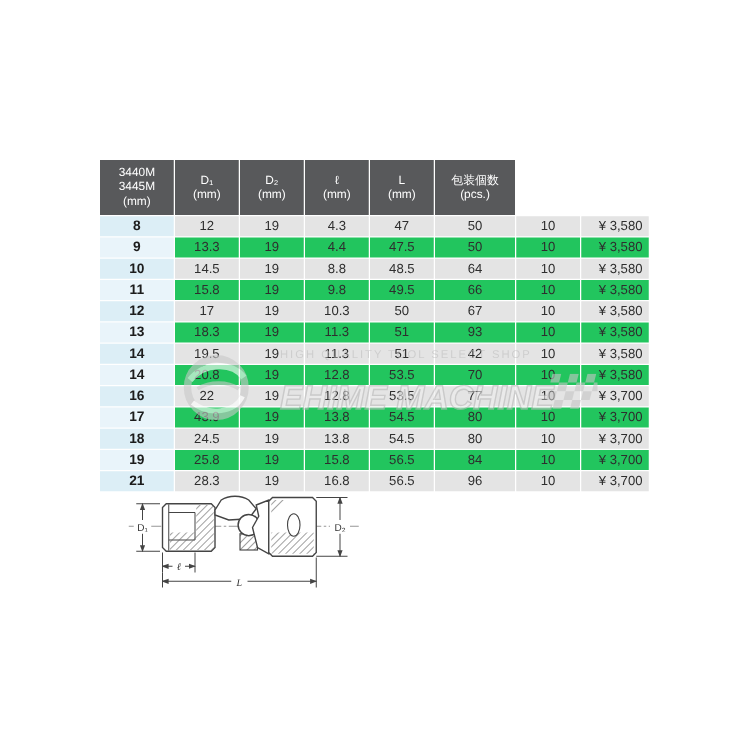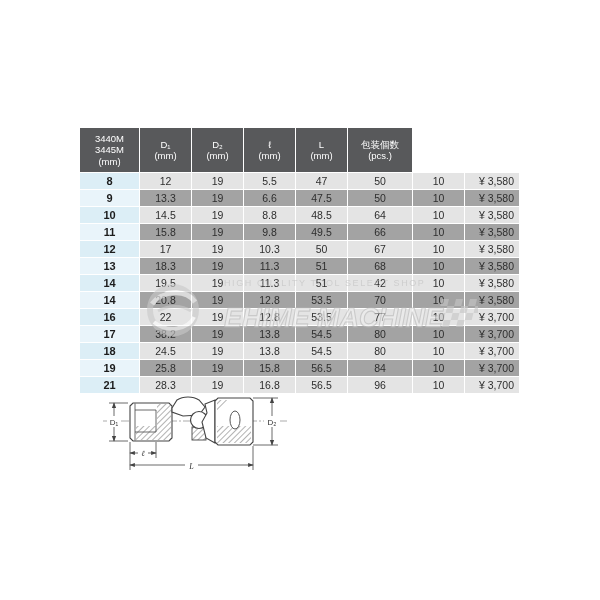--- a/index.html
+++ b/index.html
@@ -10,21 +10,21 @@
   .spec-table{position:absolute;left:80px;top:128px;width:439px;}
   .thead,.tbody{display:grid;grid-template-columns:59px 51px 51px 51px 51px 64px 51px 54px;
         gap:1px;background:#ffffff;}
   .tbody{margin-top:1px;grid-auto-rows:16px;}
   .th{height:44px;background:#58595b;color:#ffffff;display:flex;flex-direction:column;
       align-items:center;justify-content:center;font-size:9.5px;line-height:1.18;text-align:center;}
   .td{display:flex;align-items:center;justify-content:center;font-size:10.5px;color:#2e2e2e;}
   .size-even{background:#dceef6;font-weight:bold;font-size:11px;color:#1c1c1c;}
   .size-odd{background:#e9f4fa;font-weight:bold;font-size:11px;color:#1c1c1c;}
   .row-even{background:#e4e4e4;}
-  .row-odd{background:#a3a3a3;}
+  .row-odd{background:#22c55e;}
   .td.price{justify-content:flex-end;padding-right:5px;box-sizing:border-box;}
 
   
   .watermark{position:absolute;left:142px;top:278px;width:336px;height:64px;opacity:.6;pointer-events:none;}
   .swirl{position:absolute;left:2px;top:3px;}
   .wm-text{position:absolute;left:82px;top:0;width:238px;text-align:left;}
   .wm-tagline{font-size:9px;letter-spacing:1.6px;color:#bfbfbf;white-space:nowrap;}
   .wm-brand{margin-top:15px;font-size:27px;font-weight:bold;font-style:italic;white-space:nowrap;
             color:#eeeeee;-webkit-text-stroke:1.1px #b9b9b9;}
   .checkers{position:absolute;right:0;top:21px;}
@@ -67,29 +67,29 @@
         </div>
         <div class="th">
           <div>包装個数</div>
           <div>(pcs.)</div>
         </div>
       </div>
     <div class="tbody" id="tbody">
         <div class="td size-even">8</div>
         <div class="td row-even">12</div>
         <div class="td row-even">19</div>
-        <div class="td row-even">5.5</div>
+        <div class="td row-even">4.3</div>
         <div class="td row-even">47</div>
         <div class="td row-even">50</div>
         <div class="td row-even">10</div>
         <div class="td row-even price">¥ 3,580</div>
         <div class="td size-odd">9</div>
         <div class="td row-odd">13.3</div>
         <div class="td row-odd">19</div>
-        <div class="td row-odd">6.6</div>
+        <div class="td row-odd">4.4</div>
         <div class="td row-odd">47.5</div>
         <div class="td row-odd">50</div>
         <div class="td row-odd">10</div>
         <div class="td row-odd price">¥ 3,580</div>
         <div class="td size-even">10</div>
         <div class="td row-even">14.5</div>
         <div class="td row-even">19</div>
         <div class="td row-even">8.8</div>
         <div class="td row-even">48.5</div>
         <div class="td row-even">64</div>
@@ -109,21 +109,21 @@
         <div class="td row-even">10.3</div>
         <div class="td row-even">50</div>
         <div class="td row-even">67</div>
         <div class="td row-even">10</div>
         <div class="td row-even price">¥ 3,580</div>
         <div class="td size-odd">13</div>
         <div class="td row-odd">18.3</div>
         <div class="td row-odd">19</div>
         <div class="td row-odd">11.3</div>
         <div class="td row-odd">51</div>
-        <div class="td row-odd">68</div>
+        <div class="td row-odd">93</div>
         <div class="td row-odd">10</div>
         <div class="td row-odd price">¥ 3,580</div>
         <div class="td size-even">14</div>
         <div class="td row-even">19.5</div>
         <div class="td row-even">19</div>
         <div class="td row-even">11.3</div>
         <div class="td row-even">51</div>
         <div class="td row-even">42</div>
         <div class="td row-even">10</div>
         <div class="td row-even price">¥ 3,580</div>
@@ -137,21 +137,21 @@
         <div class="td row-odd price">¥ 3,580</div>
         <div class="td size-even">16</div>
         <div class="td row-even">22</div>
         <div class="td row-even">19</div>
         <div class="td row-even">12.8</div>
         <div class="td row-even">53.5</div>
         <div class="td row-even">77</div>
         <div class="td row-even">10</div>
         <div class="td row-even price">¥ 3,700</div>
         <div class="td size-odd">17</div>
-        <div class="td row-odd">38.2</div>
+        <div class="td row-odd">43.9</div>
         <div class="td row-odd">19</div>
         <div class="td row-odd">13.8</div>
         <div class="td row-odd">54.5</div>
         <div class="td row-odd">80</div>
         <div class="td row-odd">10</div>
         <div class="td row-odd price">¥ 3,700</div>
         <div class="td size-even">18</div>
         <div class="td row-even">24.5</div>
         <div class="td row-even">19</div>
         <div class="td row-even">13.8</div>

